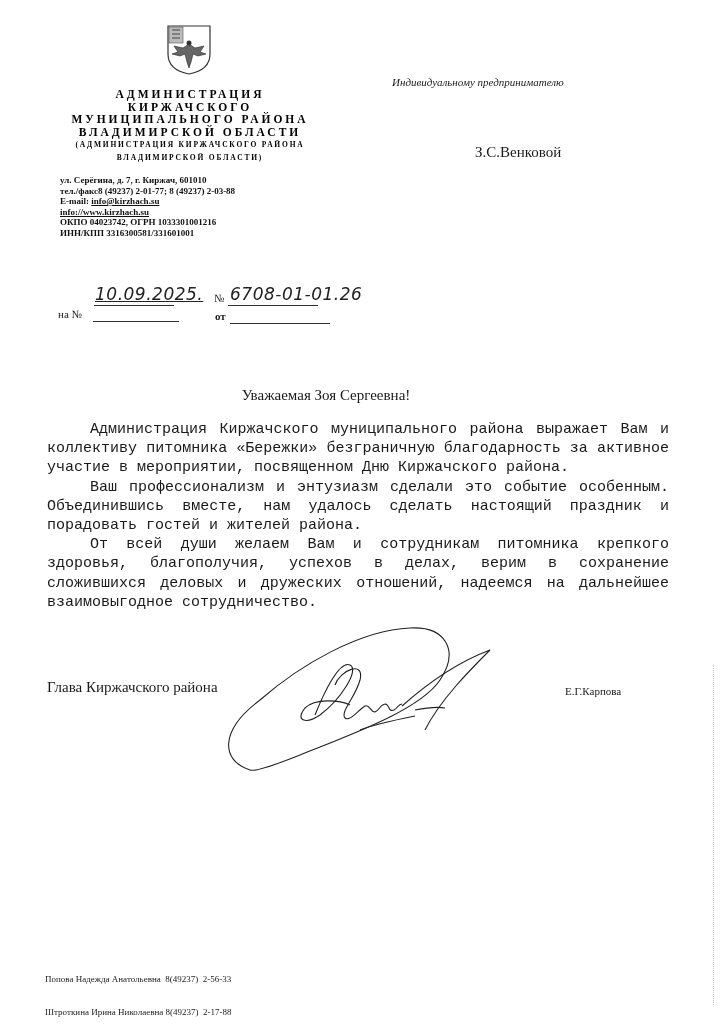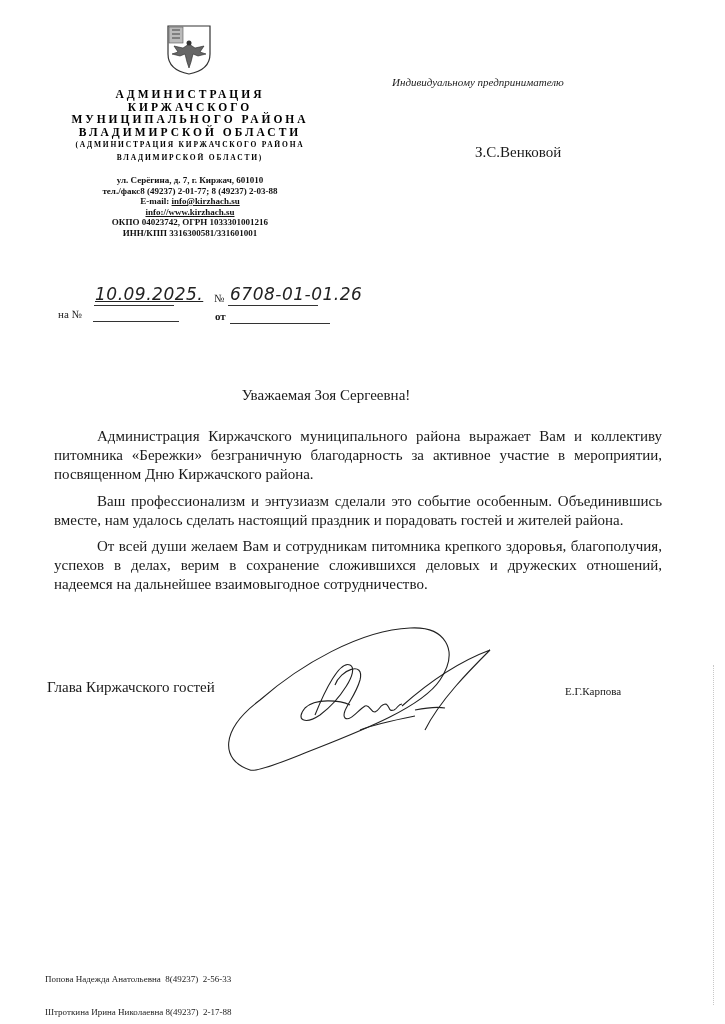--- a/index.html
+++ b/index.html
@@ -37,21 +37,21 @@
       white-space: nowrap;
     }
     .org .small {
       font-size: 7.5px;
       letter-spacing: 1.8px;
       line-height: 13px;
       white-space: nowrap;
     }
     .contacts {
       left: 60px; top: 175px; width: 260px;
-      text-align: center;
+      text-align: left;
       font-size: 9px;
       font-weight: bold;
       line-height: 10.5px;
       color: #111;
     }
     .contacts .u { text-decoration: underline; }
 
     
     .recipient1 {
       left: 392px; top: 76px;
@@ -107,23 +107,24 @@
     }
 
     
     .body-text {
       left: 47px; top: 420px; width: 622px;
       font-size: 15px;
       line-height: 19.2px;
       text-align: justify;
     }
     .body-text p {
-      margin: 7px;
+      margin: 0;
       text-indent: 43px;
       text-align: justify;
+      font-family: Liberation Mono, monospace;
     }
 
     
     .sign-title {
       left: 47px; top: 679px;
       font-size: 15px;
       white-space: nowrap;
     }
     .sign-name {
       left: 565px; top: 685px;
@@ -195,21 +196,21 @@
 <div class="abs ot-line"></div>
 
 <div class="abs salutation">Уважаемая Зоя Сергеевна!</div>
 
 <div class="abs body-text">
   <p>Администрация Киржачского муниципального района выражает Вам и коллективу питомника «Бережки»  безграничную благодарность за активное участие  в мероприятии, посвященном  Дню Киржачского района.</p>
   <p>Ваш профессионализм и энтузиазм сделали это событие особенным. Объединившись вместе,  нам удалось сделать настоящий праздник и порадовать гостей и жителей района.</p>
   <p>От всей души желаем Вам и сотрудникам питомника  крепкого здоровья, благополучия, успехов в делах, верим в сохранение сложившихся деловых и дружеских отношений, надеемся на дальнейшее взаимовыгодное сотрудничество.</p>
 </div>
 
-<div class="abs sign-title">Глава Киржачского гостей</div>
+<div class="abs sign-title">Глава Киржачского района</div>
 <div class="abs signature">
   <svg width="300" height="160" viewBox="0 0 300 160" fill="none" stroke="#222" stroke-width="1.1">
 
     <path d="M50 150 C20 140 20 110 60 80 C100 45 160 10 210 8 C245 6 260 30 240 60 C220 90 150 115 100 135 C75 145 55 152 50 150 Z"></path>
 
     <path d="M115 95 C125 70 140 40 150 45 C160 50 140 80 120 95 C105 105 95 100 105 88 C115 78 140 80 150 85"></path>
     <path d="M135 65 C140 50 165 40 160 60 C155 78 140 92 145 98 C150 102 158 90 165 86 C170 84 170 92 175 92 C180 90 180 84 186 84 C190 86 188 92 194 90 C198 88 198 84 202 84"></path>
 
     <path d="M202 86 C220 70 250 45 290 30 C270 50 240 80 225 110"></path>
     <path d="M215 90 C225 88 235 86 245 88"></path>

